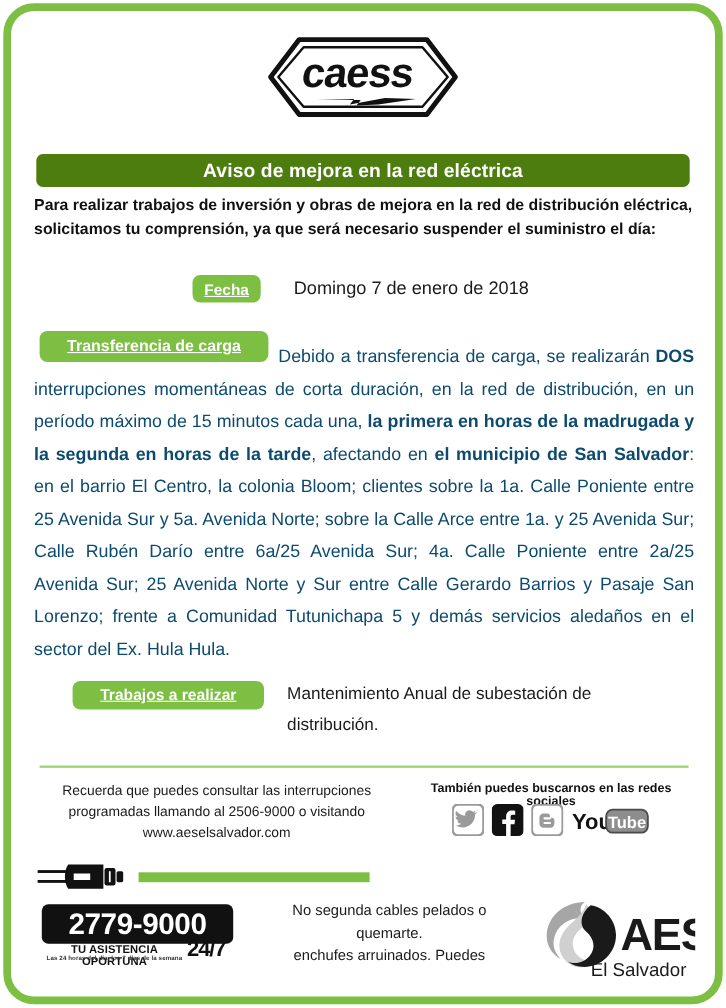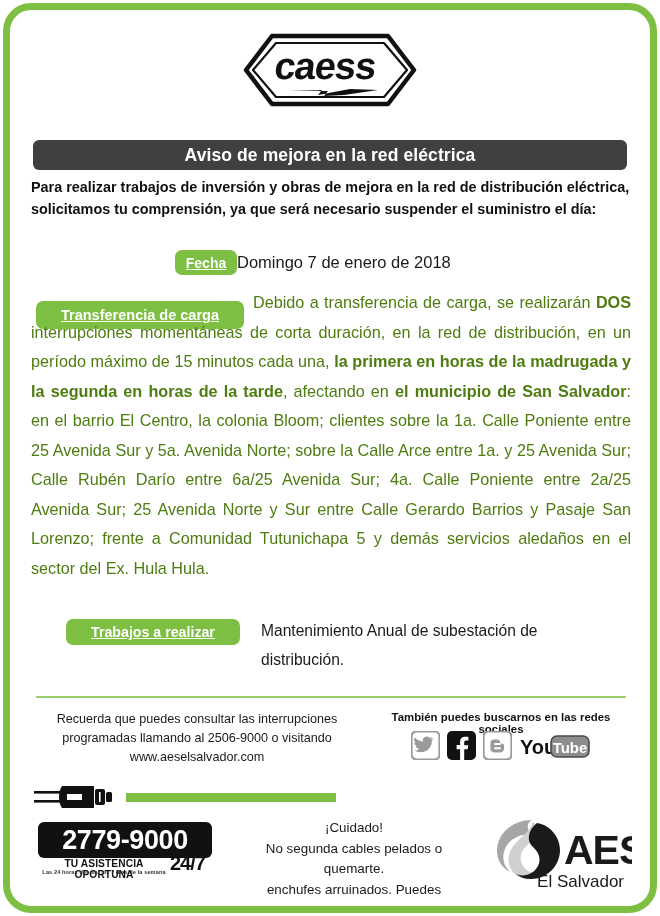--- a/index.html
+++ b/index.html
@@ -30,21 +30,21 @@
     position: absolute;
     left: 0; right: 0; top: 26px;
     display: flex; justify-content: center;
   }
 
   
   .title-bar {
     position: absolute;
     left: 33px; top: 140px;
     width: 594px; height: 30px;
-    background: #404040;
+    background: #4d7c0f;
     border-radius: 6px;
     color: #ffffff;
     font-size: 17.5px;
     font-weight: bold;
     letter-spacing: .1px;
     display: flex; align-items: center; justify-content: center;
   }
 
   
   .intro {
@@ -71,39 +71,40 @@
     text-decoration: underline;
   }
 
   .fecha-row {
     position: absolute;
     left: 175px; top: 250px;
     display: flex; align-items: center;
   }
   .fecha-pill { width: 62px; height: 25px; font-size: 14px; }
   .fecha-val {
+    margin-left: 30px;
     font-size: 16.5px;
     color: #1a1a1a;
   }
 
   .transf-pill {
     position: absolute;
     left: 36px; top: 301px;
     width: 208px; height: 28px;
     font-size: 14.5px;
   }
 
   
   .body-text {
     position: absolute;
-    left: 31px; top: 288px;
+    left: 31px; top: 310px;
     width: 600px;
     font-size: 16.2px;
     line-height: 29.5px;
-    color: #4d7c0f;
+    color: #0c4a6e;
     text-align: justify;
     text-indent: 222px;
   }
   .body-text b { font-weight: bold; }
 
   
   .trabajos-pill {
     position: absolute;
     left: 66px; top: 619px;
     width: 174px; height: 26px;
@@ -311,21 +312,20 @@
       <rect x="65" y="11" width="1.6" height="10" fill="#ffffff"></rect>
     </svg>
   </div>
 
   <div class="phone-box">2779-9000</div>
   <div class="tu-asist">TU ASISTENCIA OPORTUNA</div>
   <div class="tu-asist-sub">Las 24 horas del día, los 7 días de la semana</div>
   <div class="badge247">24/7</div>
 
   <div class="cuidado">
-    <div>¡Cuidado!</div>
     <div>No segunda cables pelados o</div>
     <div>quemarte.</div>
     <div>enchufes arruinados. Puedes</div>
   </div>
 
   <svg class="aes-logo" width="140" height="86" viewBox="0 0 140 86">
     <g>
       <path d="M40 6 C20 6 5 20 5 37 C5 46 10 54 18 58 C12 52 10 45 12 38 C15 26 27 19 40 21 C33 14 36 8 40 6 Z" fill="#a6a6a6"></path>
       <path d="M41 8 C48 14 46 22 40 27 C31 34 26 41 30 50 C33 57 41 61 49 59 C44 65 36 67 29 64 C17 59 13 45 20 34 C26 24 37 20 41 8 Z" fill="#d0d0d0"></path>
       <path d="M45 9 C58 11 68 23 68 36 C68 52 55 65 39 65 C33 65 28 63 24 60 C31 63 39 61 44 55 C50 48 48 39 41 33 C34 27 36 16 45 9 Z" fill="#1a1a1a"></path>

